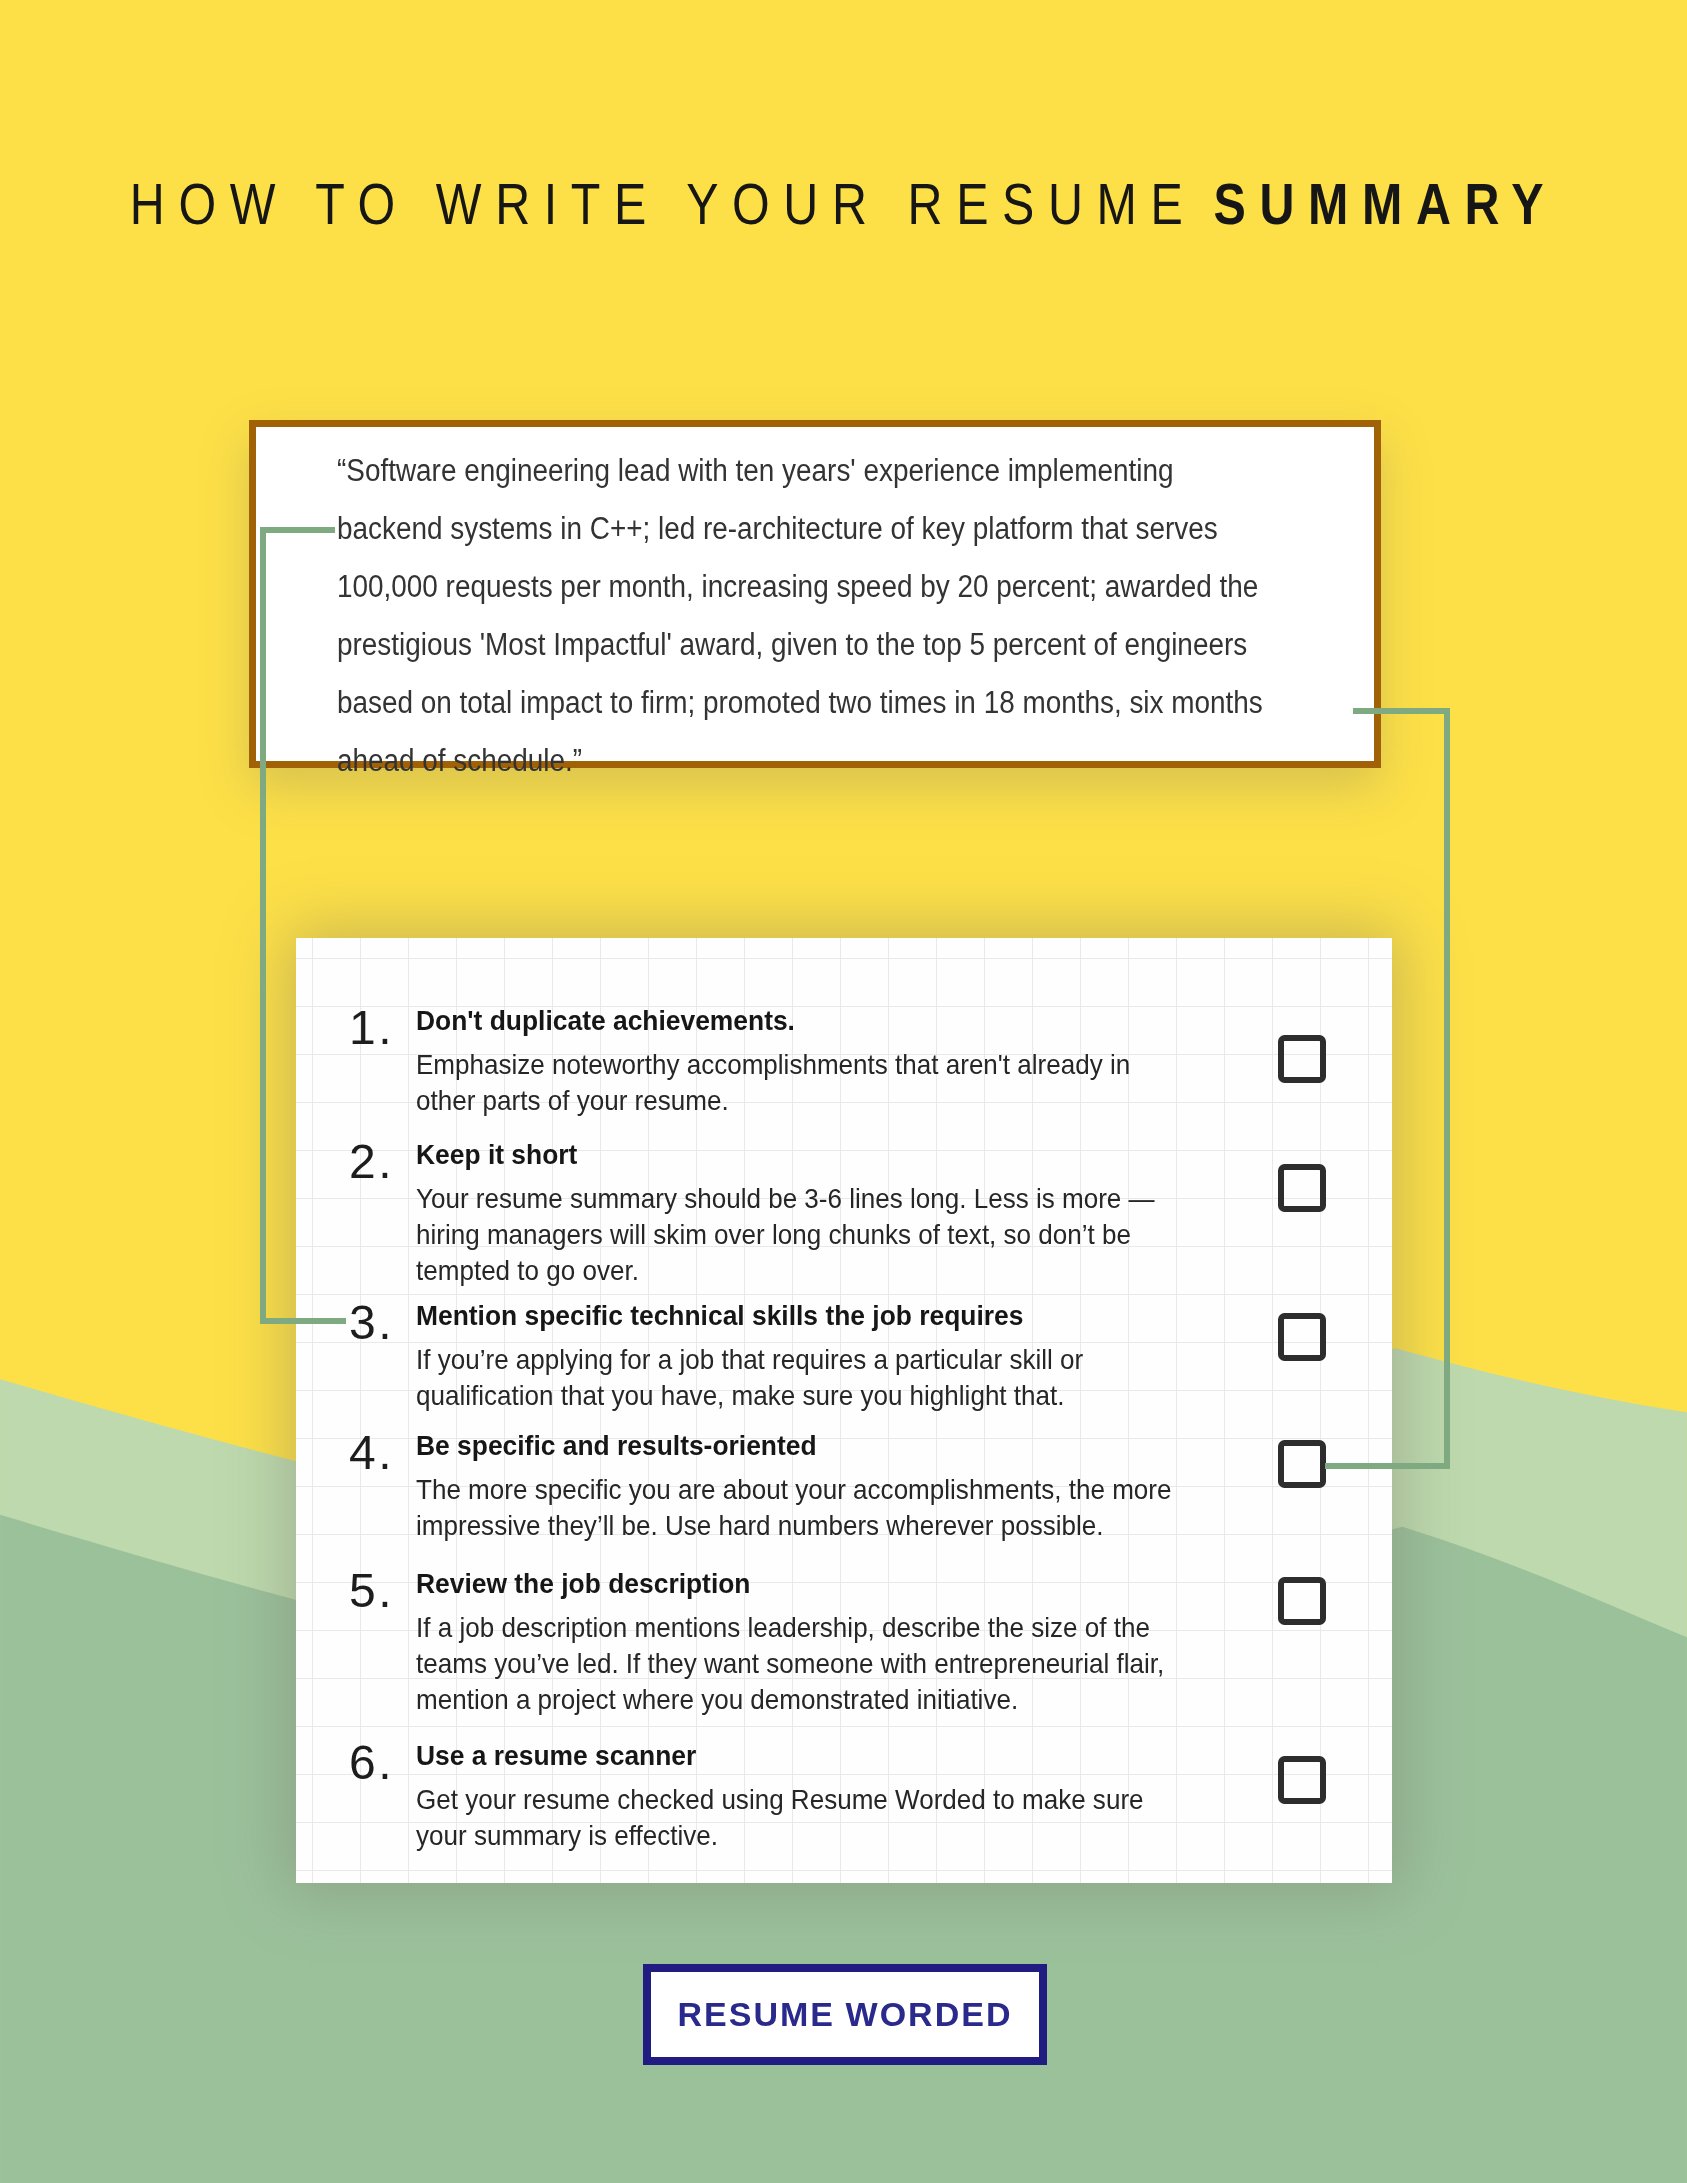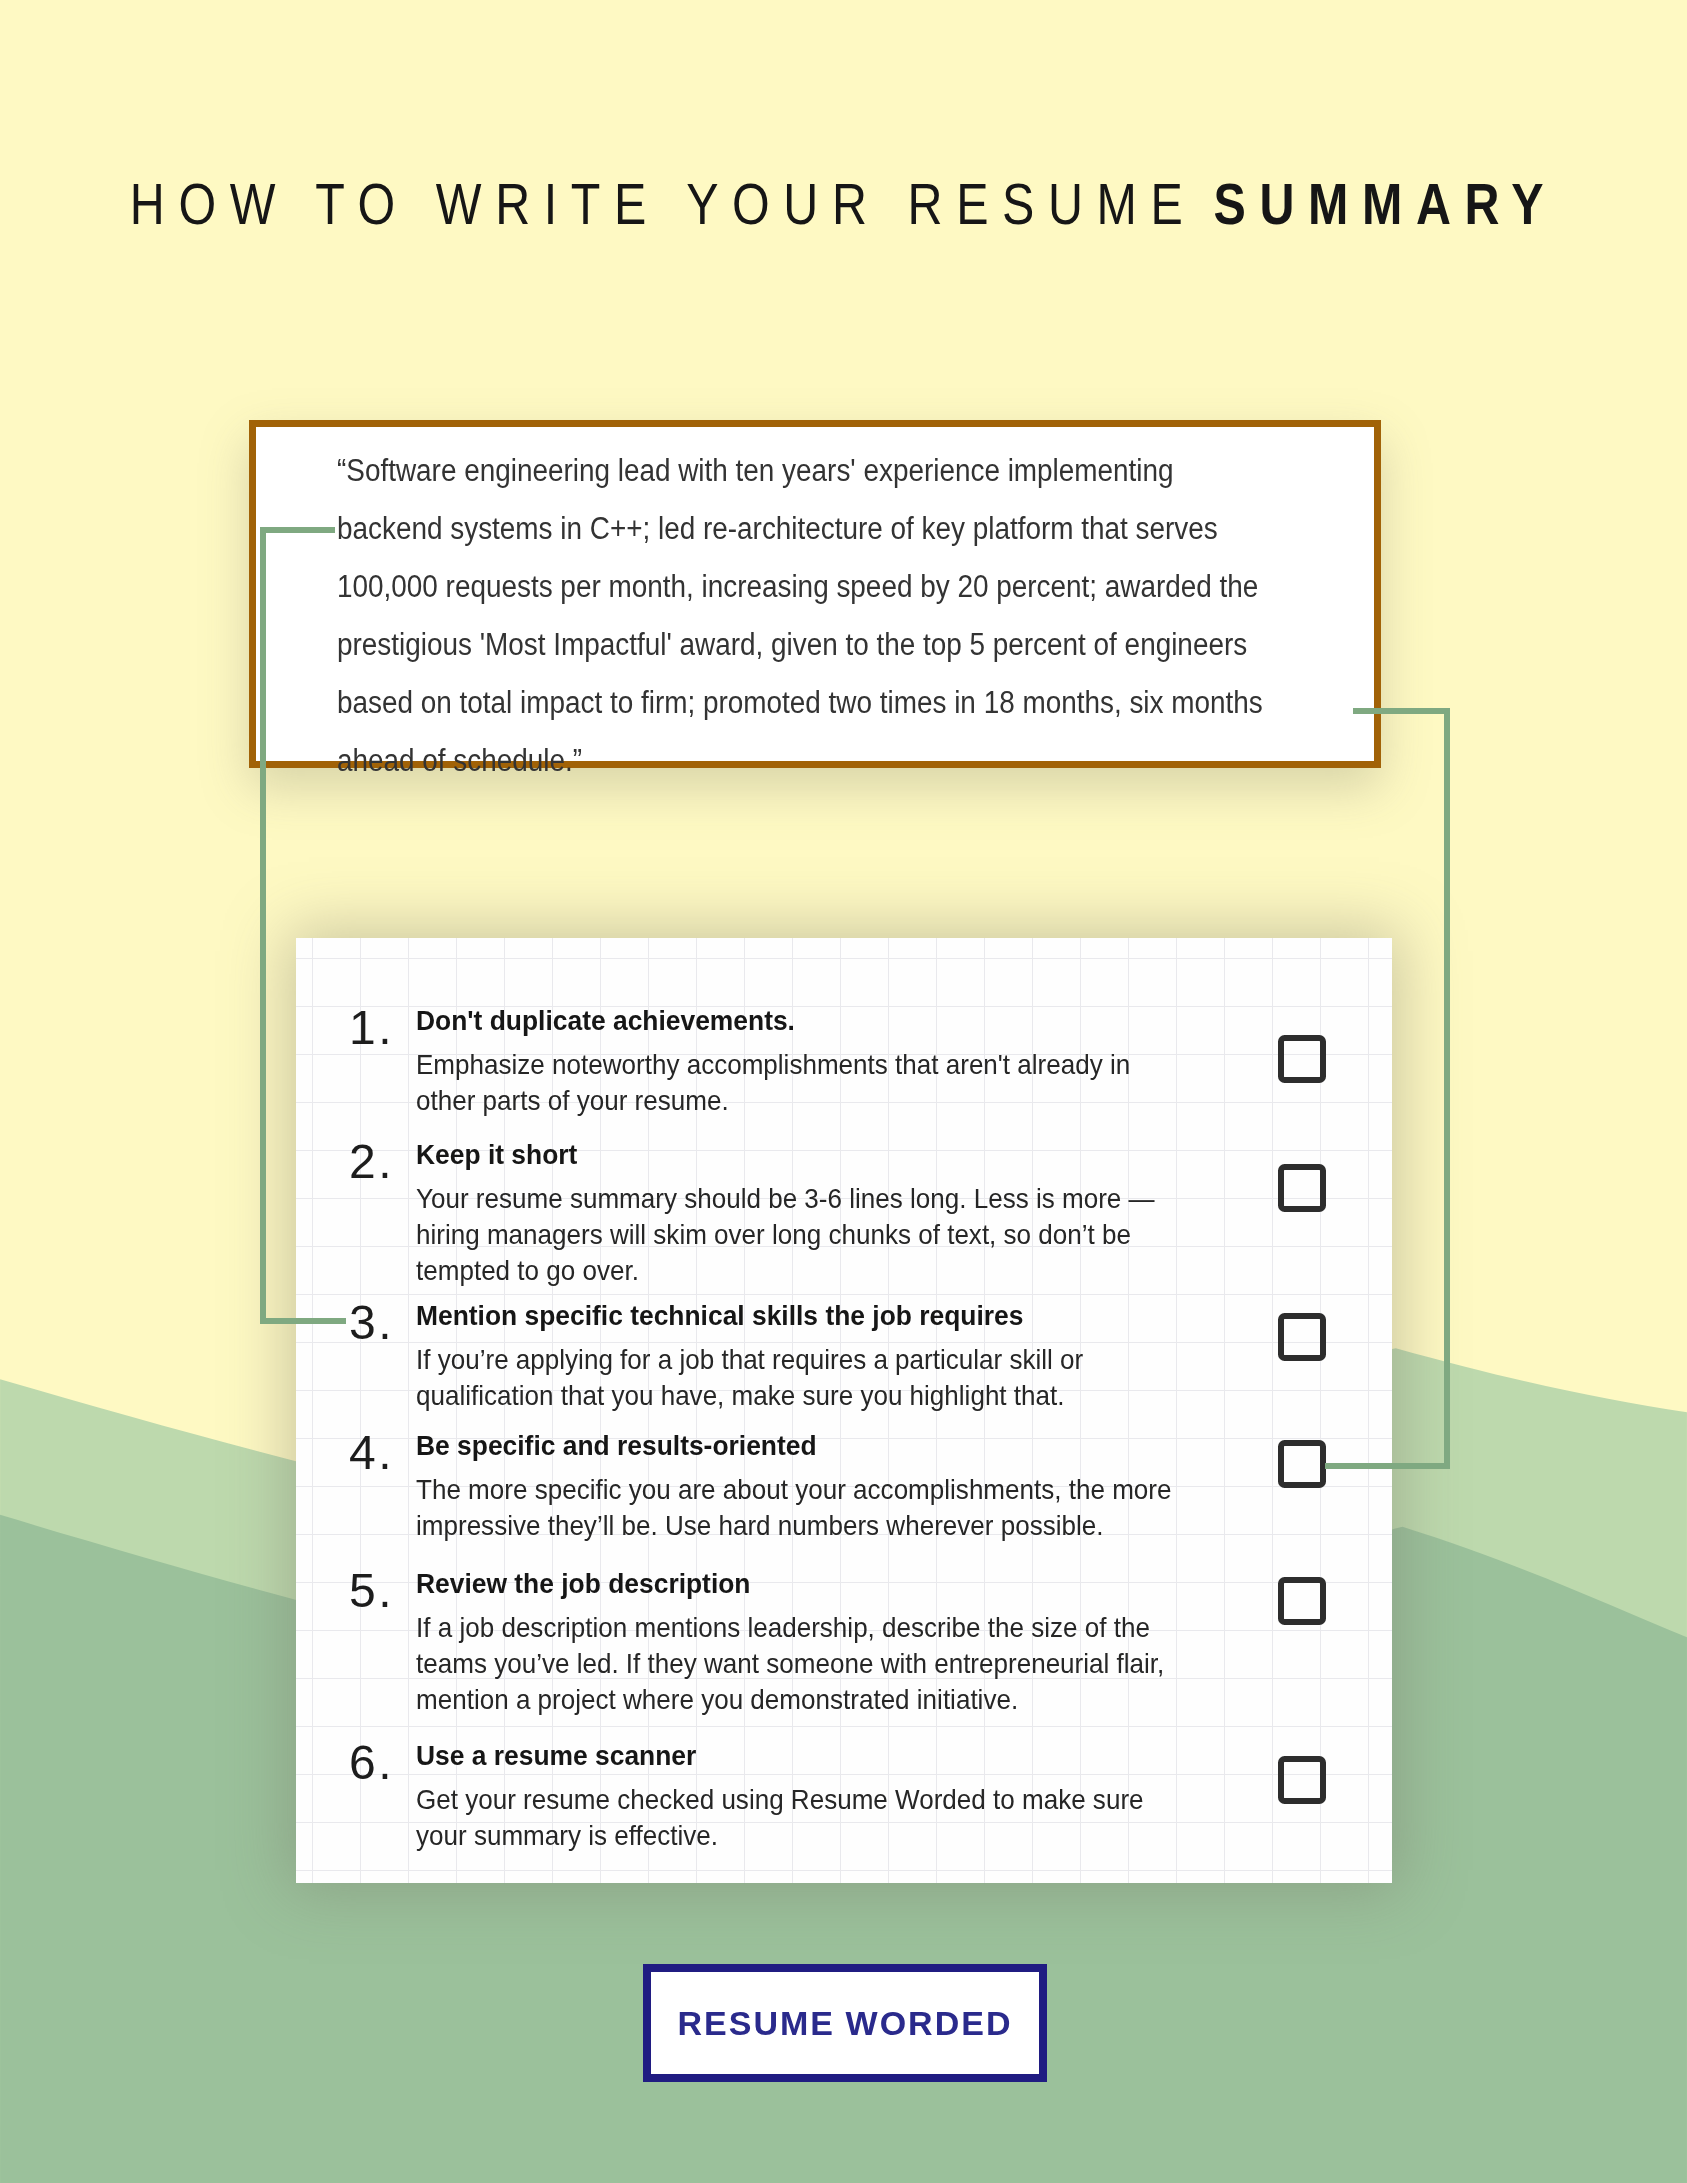--- a/index.html
+++ b/index.html
@@ -2,21 +2,21 @@
 <html style="font-size:10.6px"><head>
 <meta charset="utf-8">
 <style>
   html,body{margin:0;padding:0;}
   body{
     width:1687px;height:2183px;
     background:#faf9f1;
     font-family:"Liberation Sans", sans-serif;
     overflow:hidden;
   }
-  #stage{position:relative;width:1687px;height:2183px;background:#fef9c3;}
+  #stage{position:relative;width:1687px;height:2183px;background:#fde047;}
 
   
   .main-title{
     position:absolute;top:171px;left:0;width:1687px;
     text-align:center;white-space:nowrap;
     font-size:57px;color:#161616;letter-spacing:16px;
     transform:scaleX(0.85);transform-origin:center top;
   }
   .main-title .t-light{font-weight:400;margin-right:20px;}
   .main-title .t-bold{font-weight:700;}
@@ -71,21 +71,21 @@
     position:absolute;left:1278px;width:48px;height:48px;
     box-sizing:border-box;border:6.6px solid #2d2d2d;border-radius:6.6px;
     background:transparent;z-index:5;
   }
 
   
   #waves{position:absolute;left:0;top:0;z-index:1;}
 
   
   .logo-box{
-    position:absolute;left:643px;top:1964px;width:404px;height:118px;
+    position:absolute;left:643px;top:1964px;width:404px;height:101px;
     box-sizing:border-box;background:#ffffff;border:8.6px solid #201c82;
     display:flex;align-items:center;justify-content:center;
     z-index:4;white-space:nowrap;
   }
   .logo-box .l-bold{font-weight:700;color:#2a2a8c;font-size:34px;letter-spacing:2px;margin-right:10.6px;}
   .logo-box .l-reg{font-weight:700;color:#2a2a8c;font-size:34px;letter-spacing:2px;}
 </style>
 </head>
 <body>
 

